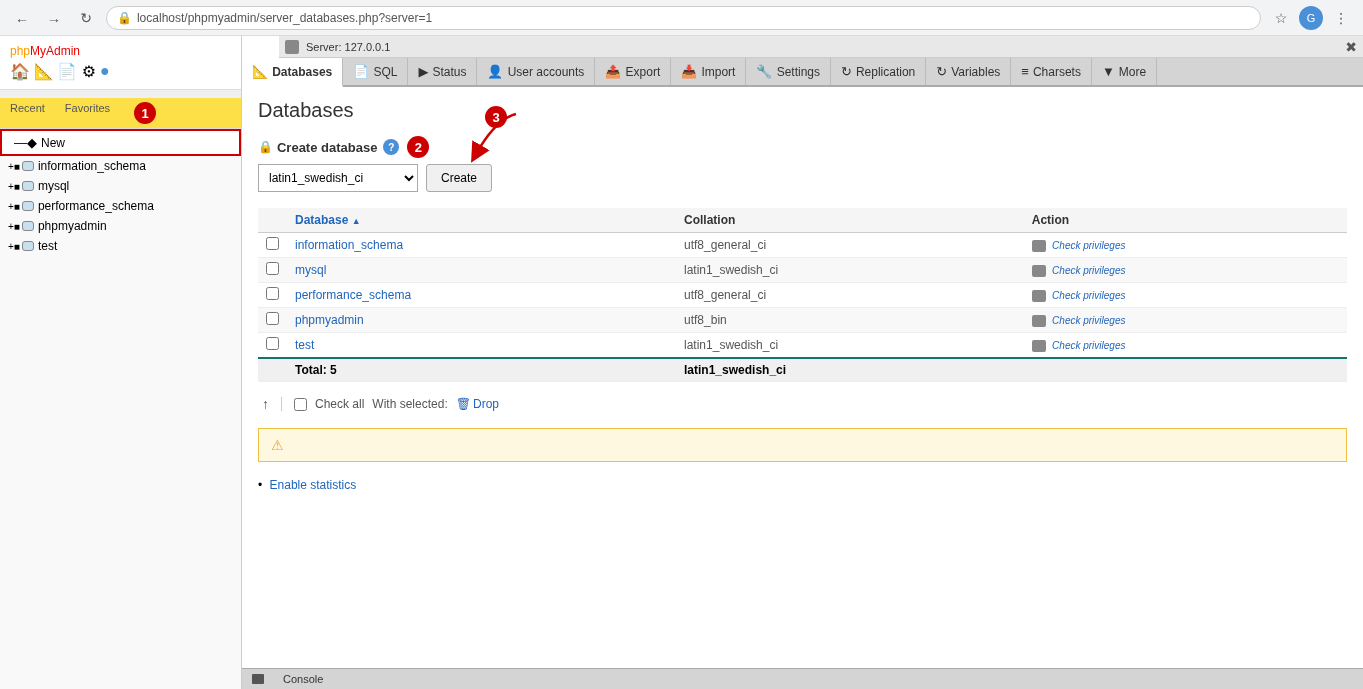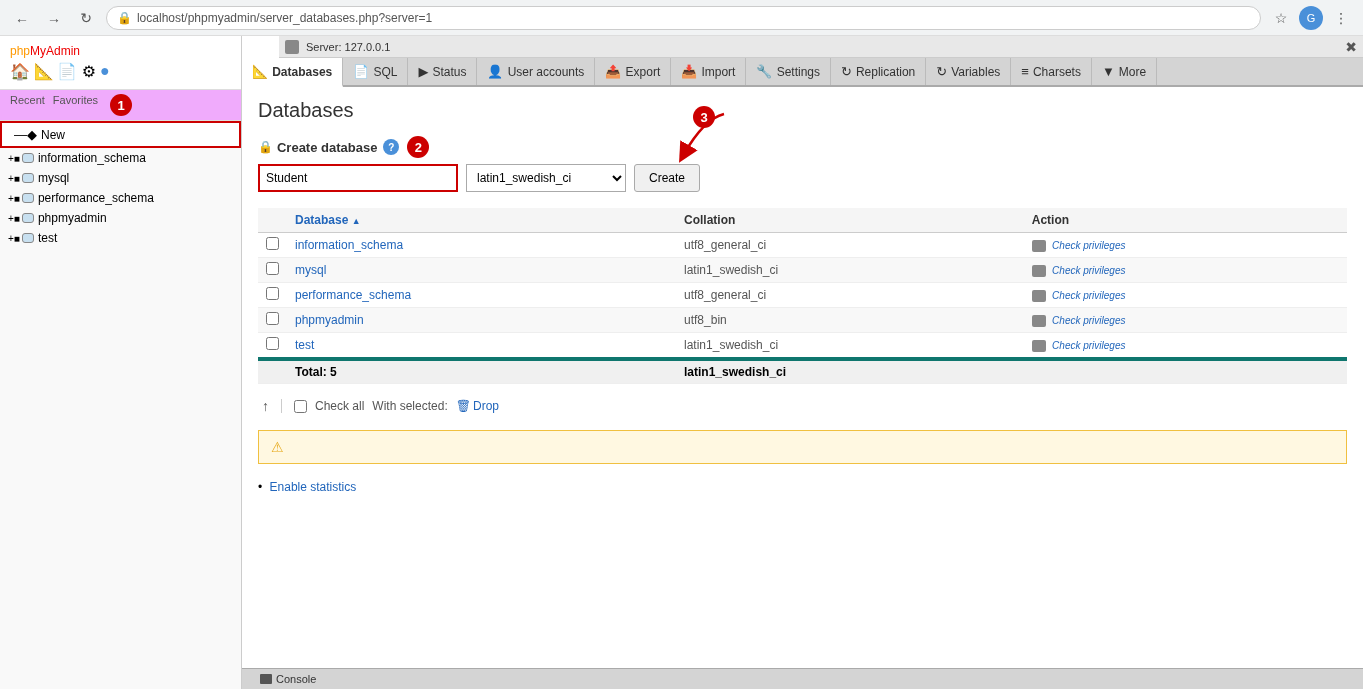--- a/index.html
+++ b/index.html
@@ -67,25 +67,26 @@
     .logo-my { color: #e00; }
     .logo-admin { color: #e00; }
     .sidebar-icons {
       display: flex;
       gap: 4px;
       margin-top: 4px;
     }
     .sidebar-icon { font-size: 16px; cursor: pointer; }
     .sidebar-links {
       display: flex;
-      gap: 8px;
+      gap: 20px;
       padding: 4px 10px;
-      background: #f0abfc;
+      background: #fde047;
       border-bottom: 1px solid #ddd;
       font-size: 11px;
+      margin-top: 8px;
     }
     .sidebar-links a { color: #555; text-decoration: none; }
 
     
     .circle-badge {
       display: inline-flex;
       align-items: center;
       justify-content: center;
       width: 22px; height: 22px;
       border-radius: 50%;
@@ -311,21 +312,21 @@
       display: inline-block;
       background: #888;
       border-radius: 2px;
       margin-right: 3px;
       vertical-align: middle;
     }
 
     .total-row td {
       font-weight: bold;
       background: #f0f0f0 !important;
-      border-top: 4px solid #0f766e;
+      border-top: 2px solid #0f766e;
     }
 
     
     .table-actions {
       display: flex;
       align-items: center;
       gap: 8px;
       padding: 6px 4px;
       font-size: 12px;
       color: #555;
@@ -366,26 +367,26 @@
       cursor: pointer;
       font-size: 12px;
       margin-top: 6px;
       display: inline-block;
     }
 
     
     .console-bar {
       background: #d4d4d4;
       border-top: 1px solid #aaa;
-      padding: 4px 18px;
+      padding: 4px 10px;
       font-size: 11px;
       color: #333;
       display: flex;
       align-items: center;
-      gap: 4px;
+      gap: 19px;
       cursor: pointer;
     }
     .console-icon {
       width: 12px; height: 10px;
       background: #555;
       display: inline-block;
       border-radius: 1px;
     }
 
     
@@ -529,21 +530,20 @@
       <h1 class="page-title">Databases</h1>
 
       <div class="create-db-section">
         <div class="create-db-label">
           <span style="color:#888;font-size:12px;">🔒</span>
           <span>Create database</span>
           <span class="help-icon">?</span>
           <span class="circle-badge">2</span>
         </div>
         <div class="create-db-form">
-          <input type="text" class="db-name-input" value="Student" style="">
           <select class="collation-select">
             <option>latin1_swedish_ci</option>
             <option>utf8_general_ci</option>
             <option>utf8_bin</option>
             <option>utf8mb4_general_ci</option>
             <option>utf8mb4_unicode_ci</option>
           </select>
           <div style="position:relative; display:flex; align-items:center; gap:60px;">
 
             <svg width="90" height="60" style="position:absolute;top:-55px;left:10px;pointer-events:none;">

